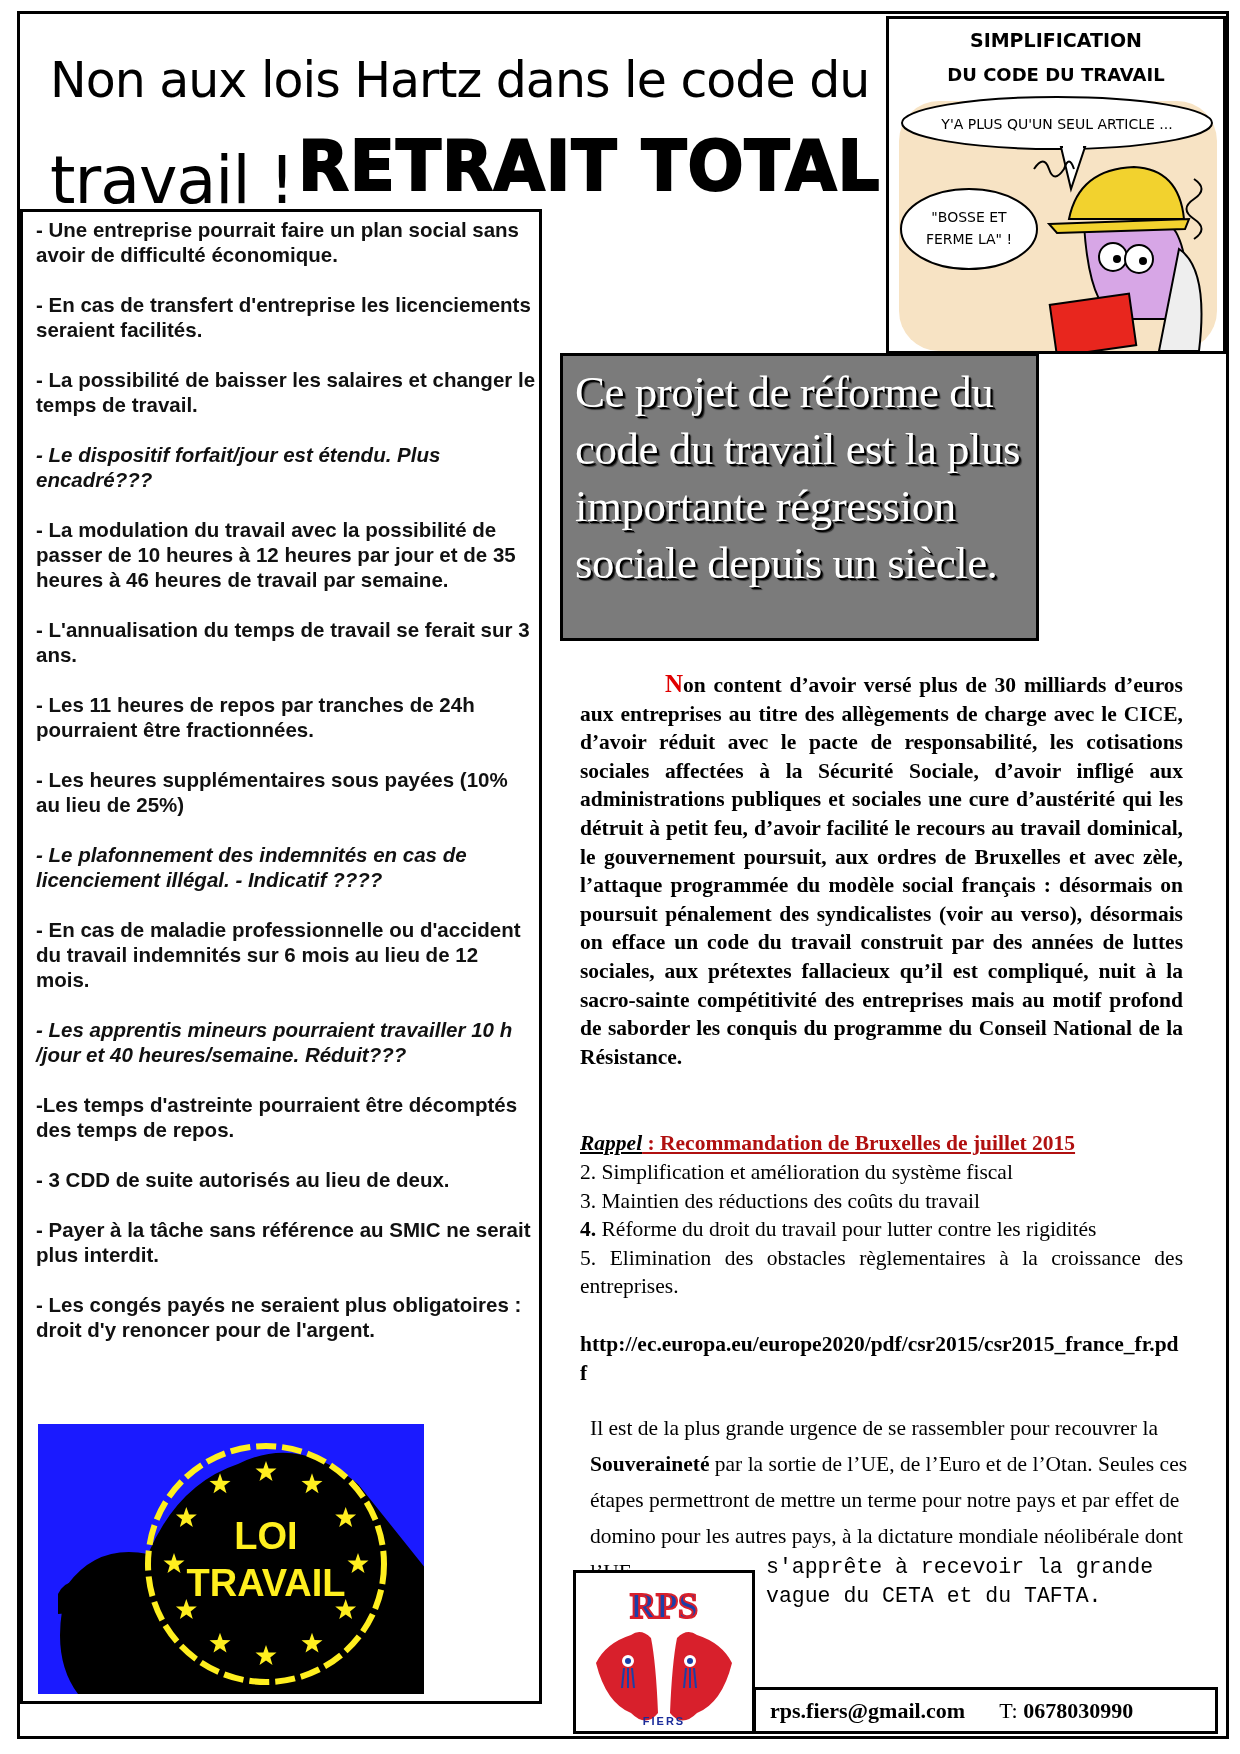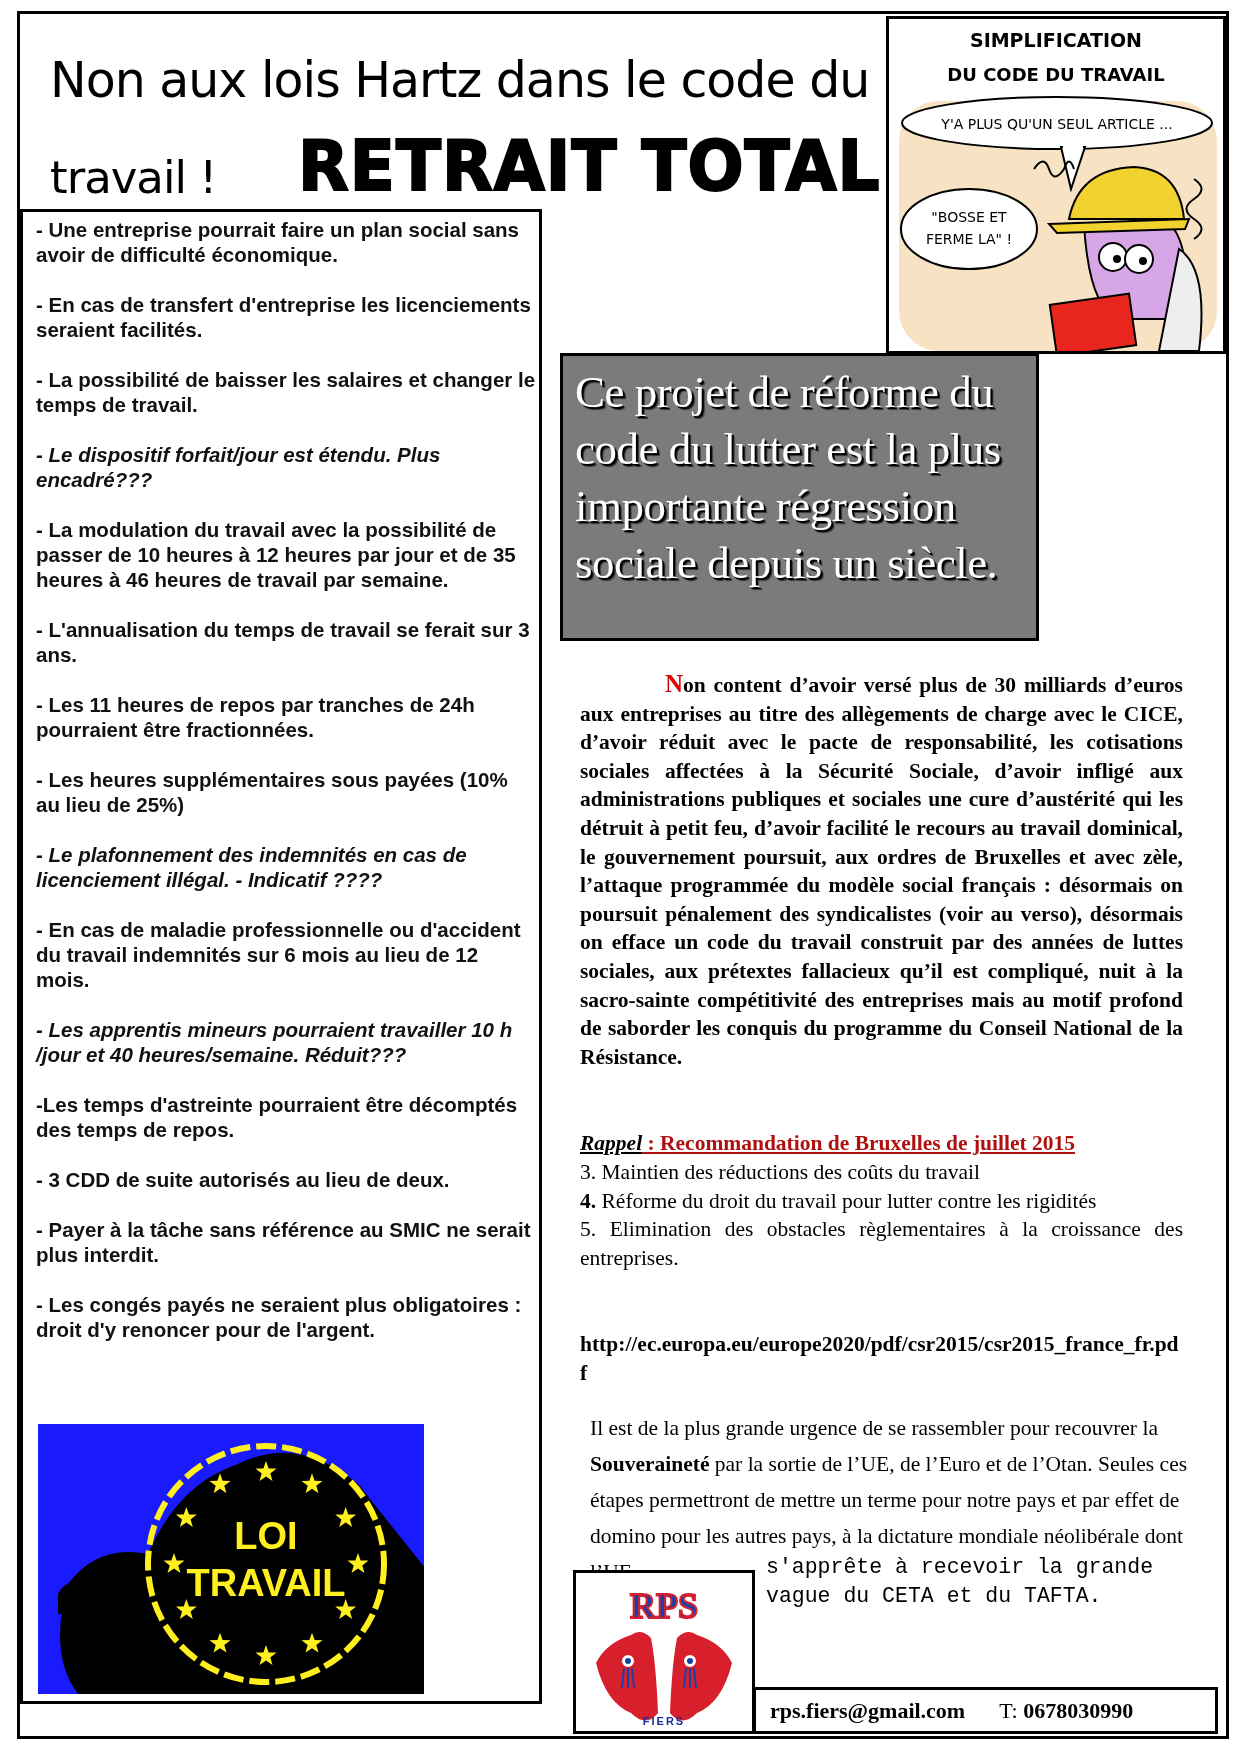--- a/index.html
+++ b/index.html
@@ -1,20 +1,20 @@
 <!DOCTYPE html>
 <html><head>
 <meta charset="utf-8">
 <style>
   html,body{margin:0;padding:0;background:#fff;}
   body{width:1240px;height:1754px;position:relative;overflow:hidden;font-family:"Liberation Sans",sans-serif;color:#000;}
   .abs{position:absolute;}
   #outer-frame{left:17px;top:11px;width:1212px;height:1728px;border:3px solid #000;box-sizing:border-box;}
   #title-line1{left:50px;top:52px;font-family:"DejaVu Sans",sans-serif;font-size:49px;letter-spacing:-1px;white-space:nowrap;font-weight:normal;}
-  #title-line2{left:50px;top:151px;font-family:"DejaVu Sans",sans-serif;font-size:45px;letter-spacing:-1px;white-space:nowrap;}
+  #title-line2{left:50px;top:143px;font-family:"DejaVu Sans",sans-serif;font-size:65px;letter-spacing:-1px;white-space:nowrap;}
   #retrait{left:298px;top:128px;font-family:"DejaVu Sans",sans-serif;font-weight:900;font-size:66px;letter-spacing:1px;white-space:nowrap;transform:scaleY(1.05);-webkit-text-stroke:2px #000;}
   #left-box{left:20px;top:209px;width:522px;height:1495px;border:3px solid #000;box-sizing:border-box;}
   #left-list{left:36px;top:217px;width:500px;}
   .li{font-family:"Liberation Sans",sans-serif;font-weight:bold;font-size:20.5px;line-height:25px;margin-bottom:25px;color:#111;}
   .li.it{font-style:italic;}
   #loi-image{left:38px;top:1424px;width:386px;height:270px;background:#1a1aff;overflow:hidden;}
   #cartoon-box{left:886px;top:16px;width:340px;height:338px;border:3px solid #000;box-sizing:border-box;background:#8b5cf6;overflow:hidden;}
   #gray-box{left:560px;top:353px;width:479px;height:288px;background:#7b7b7b;border:3px solid #000;box-sizing:border-box;padding:8px 10px 0 12px;}
   #gray-text{font-family:"Liberation Serif",serif;font-size:45px;line-height:57px;color:#fff;text-shadow:2px 2px 0 #000,3px 3px 1px #333;letter-spacing:-0.5px;}
   #main-para{left:580px;top:670px;width:603px;font-family:"Liberation Serif",serif;font-weight:bold;font-size:21.5px;line-height:28.6px;text-align:justify;}
@@ -106,31 +106,32 @@
         <polygon points="136.0,129.0 138.6,136.4 146.5,136.6 140.3,141.4 142.5,148.9 136.0,144.5 129.5,148.9 131.7,141.4 125.5,136.6 133.4,136.4"></polygon>
         <polygon points="148.3,83.0 151.0,90.4 158.8,90.6 152.6,95.4 154.8,102.9 148.3,98.5 141.9,102.9 144.0,95.4 137.9,90.6 145.7,90.4"></polygon>
         <polygon points="182.0,49.3 184.6,56.7 192.5,56.9 186.3,61.7 188.5,69.2 182.0,64.8 175.5,69.2 177.7,61.7 171.5,56.9 179.4,56.7"></polygon>
       </g>
     <text x="228" y="125" text-anchor="middle" font-family="Liberation Sans, sans-serif" font-weight="bold" font-size="38" fill="#ffef1f">LOI</text>
     <text x="228" y="172" text-anchor="middle" font-family="Liberation Sans, sans-serif" font-weight="bold" font-size="38" fill="#ffef1f">TRAVAIL</text>
   </svg>
 </div>
 
 <div id="gray-box" class="abs">
-  <div id="gray-text">Ce projet de réforme du code du lutter est  la plus importante régression sociale depuis un siècle.</div>
+  <div id="gray-text">Ce projet de réforme du code du travail est  la plus importante régression sociale depuis un siècle.</div>
 </div>
 
 <div id="main-para" class="abs">
   <span style="display:inline-block;width:85px;"></span><span class="dropN">N</span><span>on content d’avoir versé plus de 30 milliards d’euros aux entreprises au titre des allègements de charge avec le CICE, d’avoir réduit avec le pacte de responsabilité, les cotisations sociales affectées à la Sécurité Sociale, d’avoir infligé aux administrations publiques et sociales une cure d’austérité qui les  détruit à petit feu, d’avoir facilité le recours au travail dominical, le gouvernement poursuit, aux ordres de Bruxelles et avec zèle, l’attaque programmée du modèle social français : désormais on poursuit pénalement des syndicalistes (voir au verso), désormais on efface un code du travail construit par des années de luttes sociales, aux prétextes fallacieux qu’il est compliqué,  nuit à la sacro-sainte compétitivité des entreprises mais au motif profond de saborder les conquis du programme du Conseil National de la Résistance.</span>
 </div>
 
 <div id="rappel" class="abs">
   <span class="rl">Rappel</span><span class="rt"> : Recommandation de Bruxelles de juillet 2015</span>
 </div>
 <div id="rec-list" class="abs rec">
+  <div><span>2. </span><span>Simplification et amélioration du système fiscal</span></div>
   <div><span>3. </span><span>Maintien des réductions des coûts du travail</span></div>
   <div><b>4. </b><span>Réforme du droit du travail pour lutter contre les rigidités</span></div>
   <div style="text-align:justify;text-align-last:left;"><span>5. </span><span>Elimination des obstacles règlementaires à la croissance des entreprises.</span></div>
 </div>
 <div id="url" class="abs">http://ec.europa.eu/europe2020/pdf/csr2015/csr2015_france_fr.pdf</div>
 
 <div id="closing" class="abs">
   <span>Il est de la plus grande urgence de se rassembler pour recouvrer la </span><b>Souveraineté</b><span> par la sortie de l’UE, de l’Euro et de l’Otan.  Seules ces étapes permettront de mettre un terme pour notre pays et par effet de domino pour les autres pays, à la dictature mondiale néolibérale dont l’UE</span>
 </div>
 <div id="closing2" class="abs">s'apprête à recevoir la grande vague du CETA et du TAFTA.</div>

